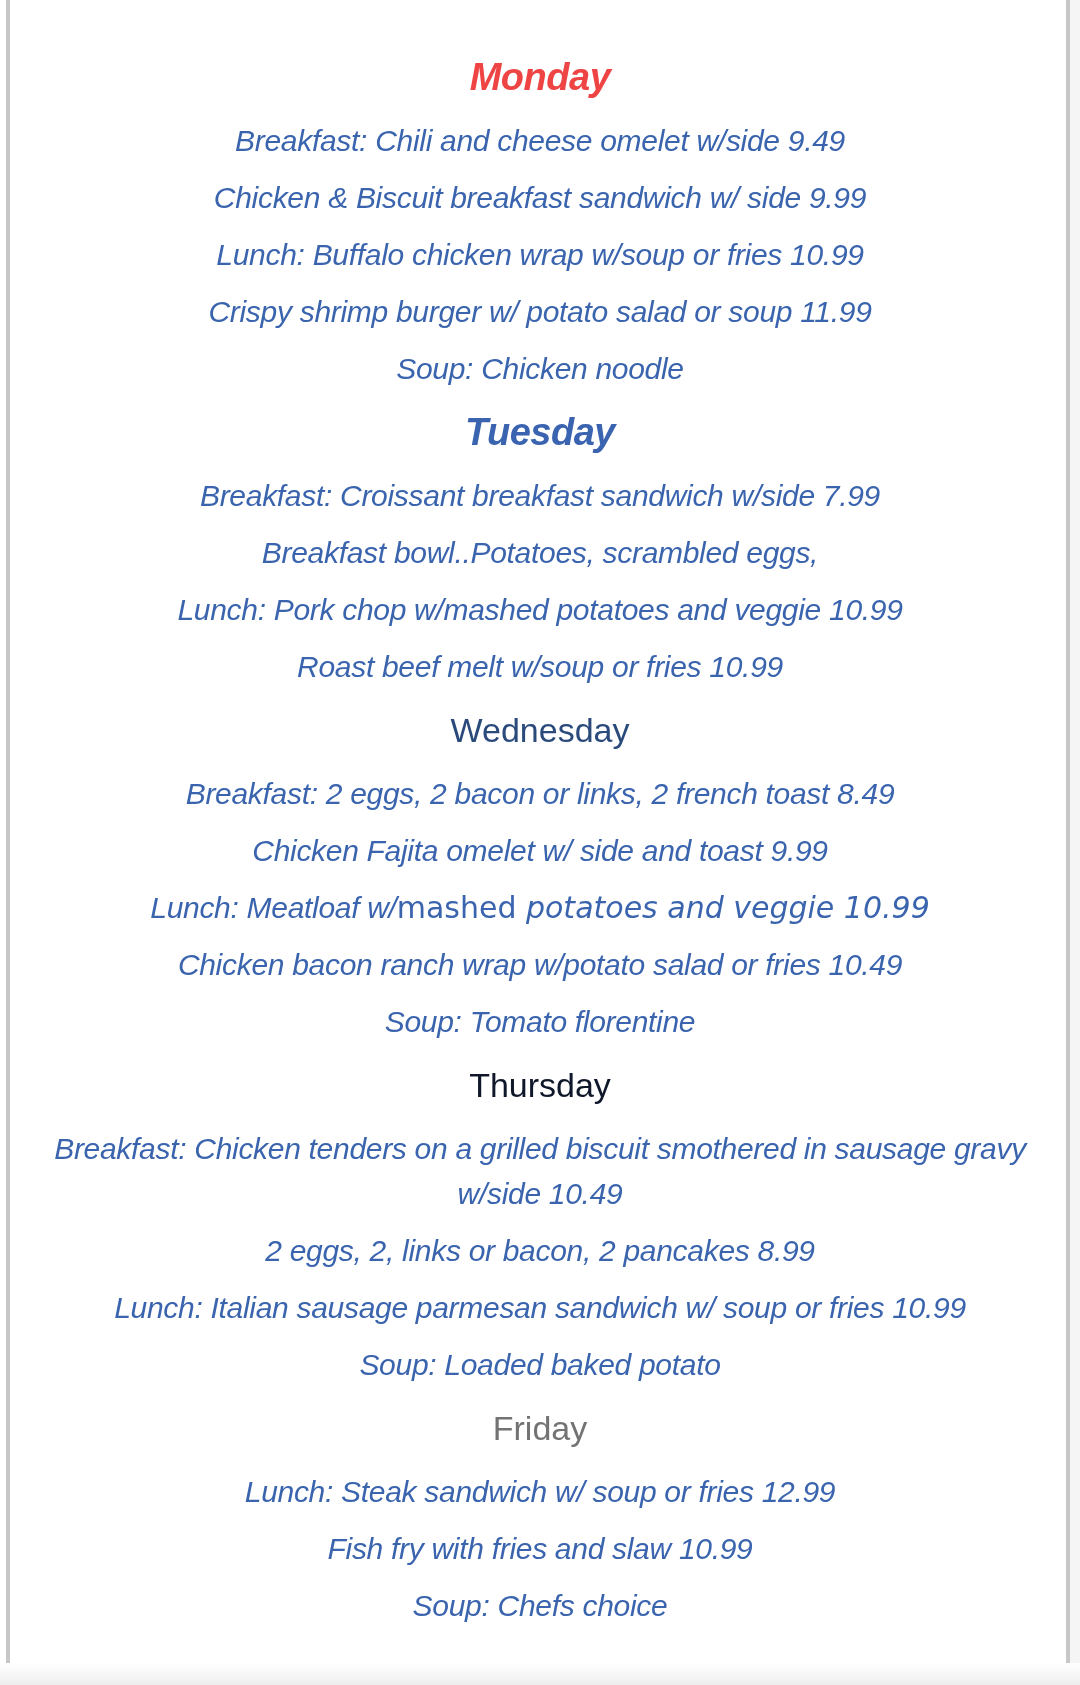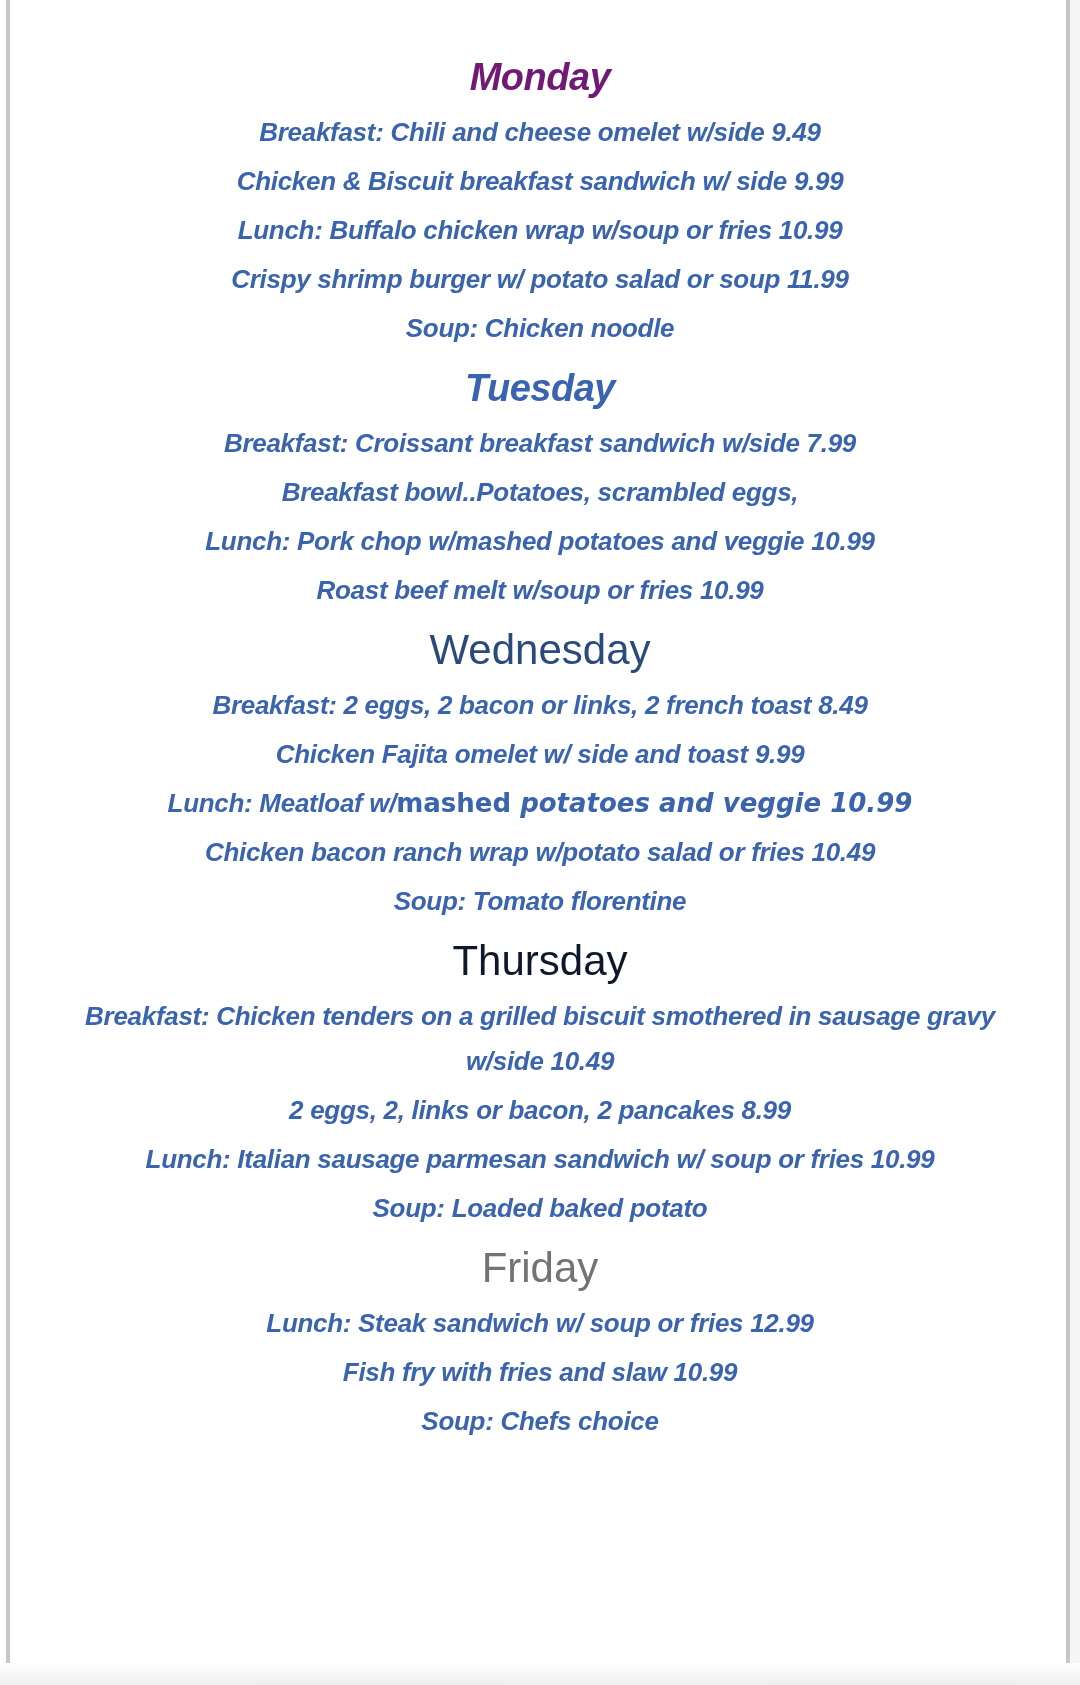--- a/index.html
+++ b/index.html
@@ -50,28 +50,28 @@
     line-height: 58px;
     font-weight: normal;
   }
   .day-header.bold-italic {
     font-weight: bold;
     font-style: italic;
     font-size: 38px;
     letter-spacing: -0.5px;
   }
   .day-header.regular {
-    font-size: 42px;
+    font-size: 34px;
     letter-spacing: 0px;
   }
   .menu-item {
-    margin: 4px;
-    font-size: 26px;
+    margin: 12px;
+    font-size: 30px;
     line-height: 45px;
-    font-weight: bold;
+    font-weight: normal;
     font-style: italic;
     color: var(--item-color, #3a64ae);
     white-space: pre-line;
     letter-spacing: -0.3px;
   }
   
   .seg-n { }
   .seg-w {
     font-family: "DejaVu Sans", sans-serif;
     letter-spacing: 0;
@@ -84,21 +84,21 @@
 </style>
 </head>
 <body style="background: rgb(255, 255, 255);">
 
 <div class="edge-rule left" style="background: rgb(199, 199, 199);"></div>
 <div class="edge-rule right" style="background: rgb(199, 199, 199);"></div>
 <div class="right-gutter" style="background: rgb(245, 245, 246);"></div>
 <div class="bottom-band"></div>
 
 <div class="menu">
-    <div class="day-header bold-italic" style="color: #701a75;">Monday</div>
+    <div class="day-header bold-italic" style="color: #ef4444;">Monday</div>
     <p class="menu-item"><span class="seg-n">Breakfast: Chili and cheese omelet w/side 9.49</span></p>
     <p class="menu-item"><span class="seg-n">Chicken &amp; Biscuit breakfast sandwich w/ side 9.99</span></p>
     <p class="menu-item"><span class="seg-n">Lunch: Buffalo chicken wrap w/soup or fries 10.99</span></p>
     <p class="menu-item"><span class="seg-n">Crispy shrimp burger w/ potato salad or soup 11.99</span></p>
     <p class="menu-item"><span class="seg-n">Soup: Chicken noodle</span></p>
     <div class="day-header bold-italic" style="color: rgb(58, 99, 176);">Tuesday</div>
     <p class="menu-item"><span class="seg-n">Breakfast: Croissant breakfast sandwich w/side 7.99</span></p>
     <p class="menu-item"><span class="seg-n">Breakfast bowl..Potatoes, scrambled eggs,</span></p>
     <p class="menu-item"><span class="seg-n">Lunch: Pork chop w/mashed potatoes and veggie 10.99</span></p>
     <p class="menu-item"><span class="seg-n">Roast beef melt w/soup or fries 10.99</span></p>

